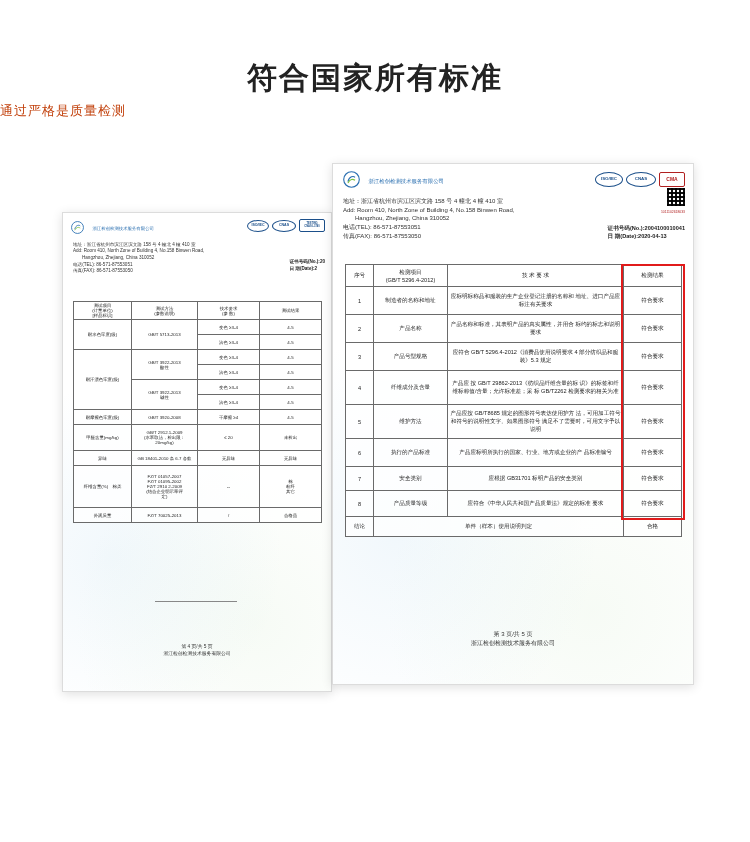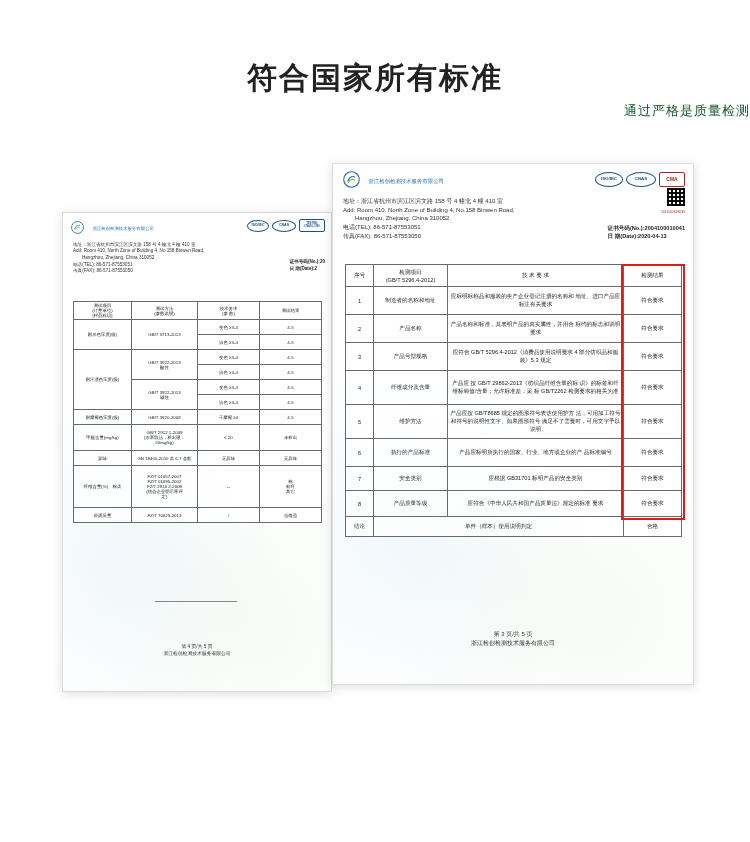--- a/index.html
+++ b/index.html
@@ -25,23 +25,23 @@
     font-size: 30px;
     font-weight: bold;
     color: #222222;
     letter-spacing: 2px;
   }
   .hero-sub {
     position: absolute;
     top: 102px;
     left: 0;
     width: 750px;
-    text-align: right;
+    text-align: left;
     font-size: 13px;
-    color: #14532d;
+    color: #c2410c;
     letter-spacing: 1px;
   }
 
   
   .sheet {
     position: absolute;
     background: #ffffff;
     border: 1px solid #dcdcdc;
     box-shadow: 0 2px 10px rgba(0,0,0,0.13);
     overflow: hidden;

